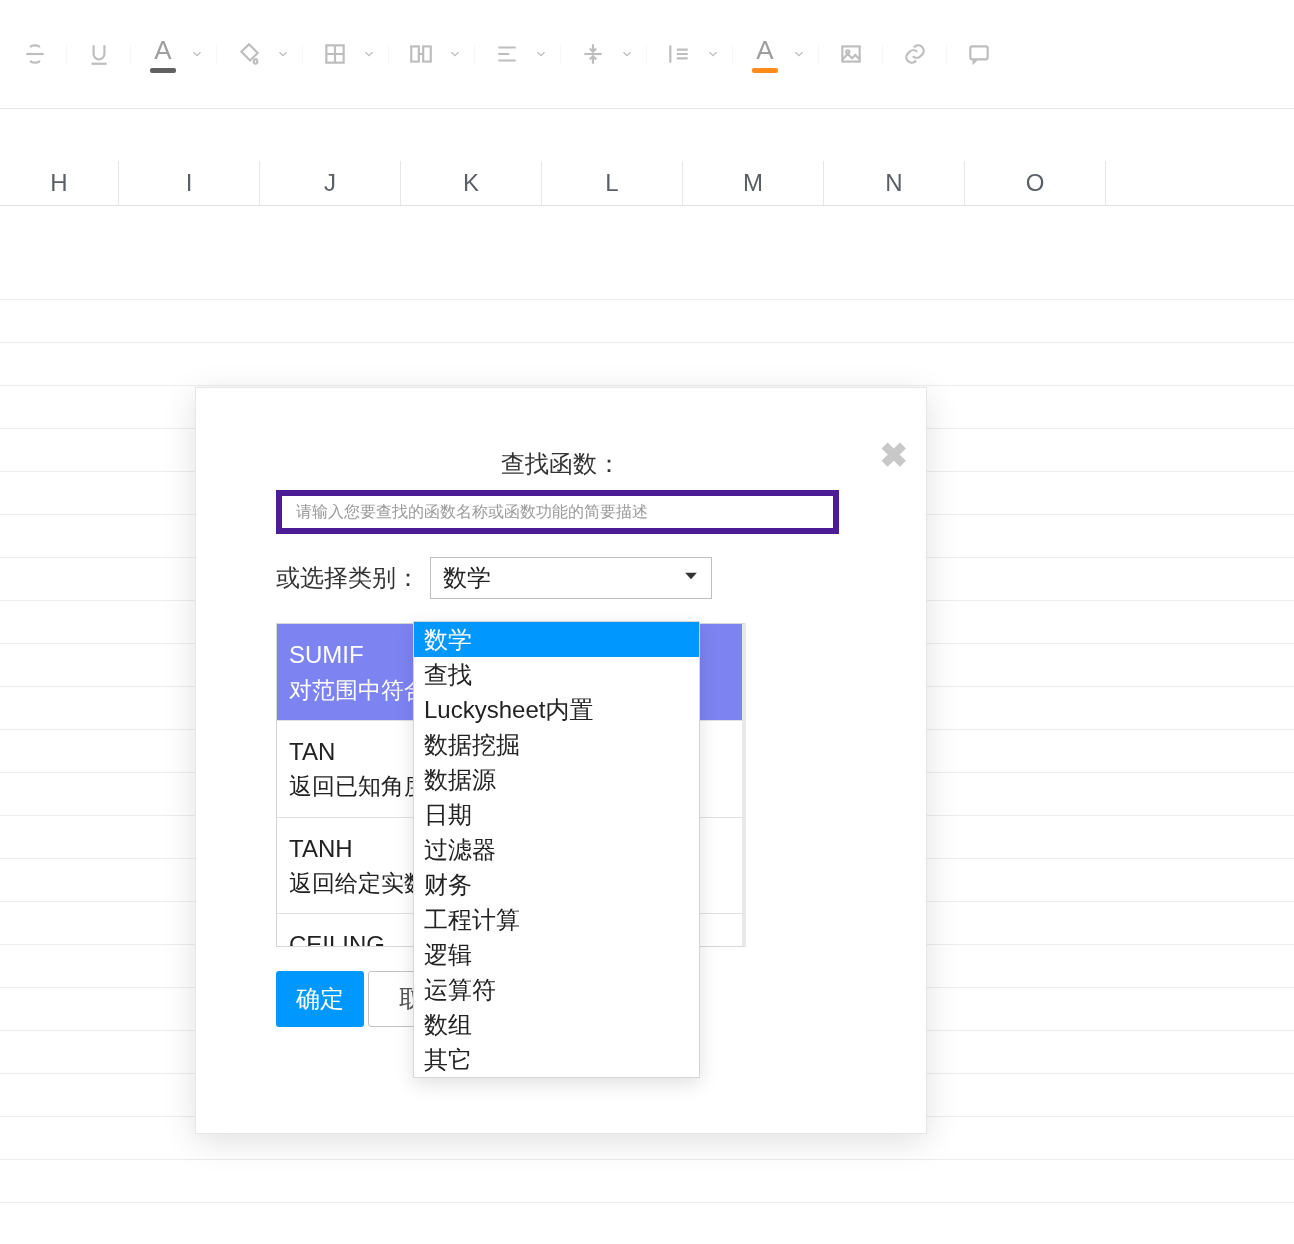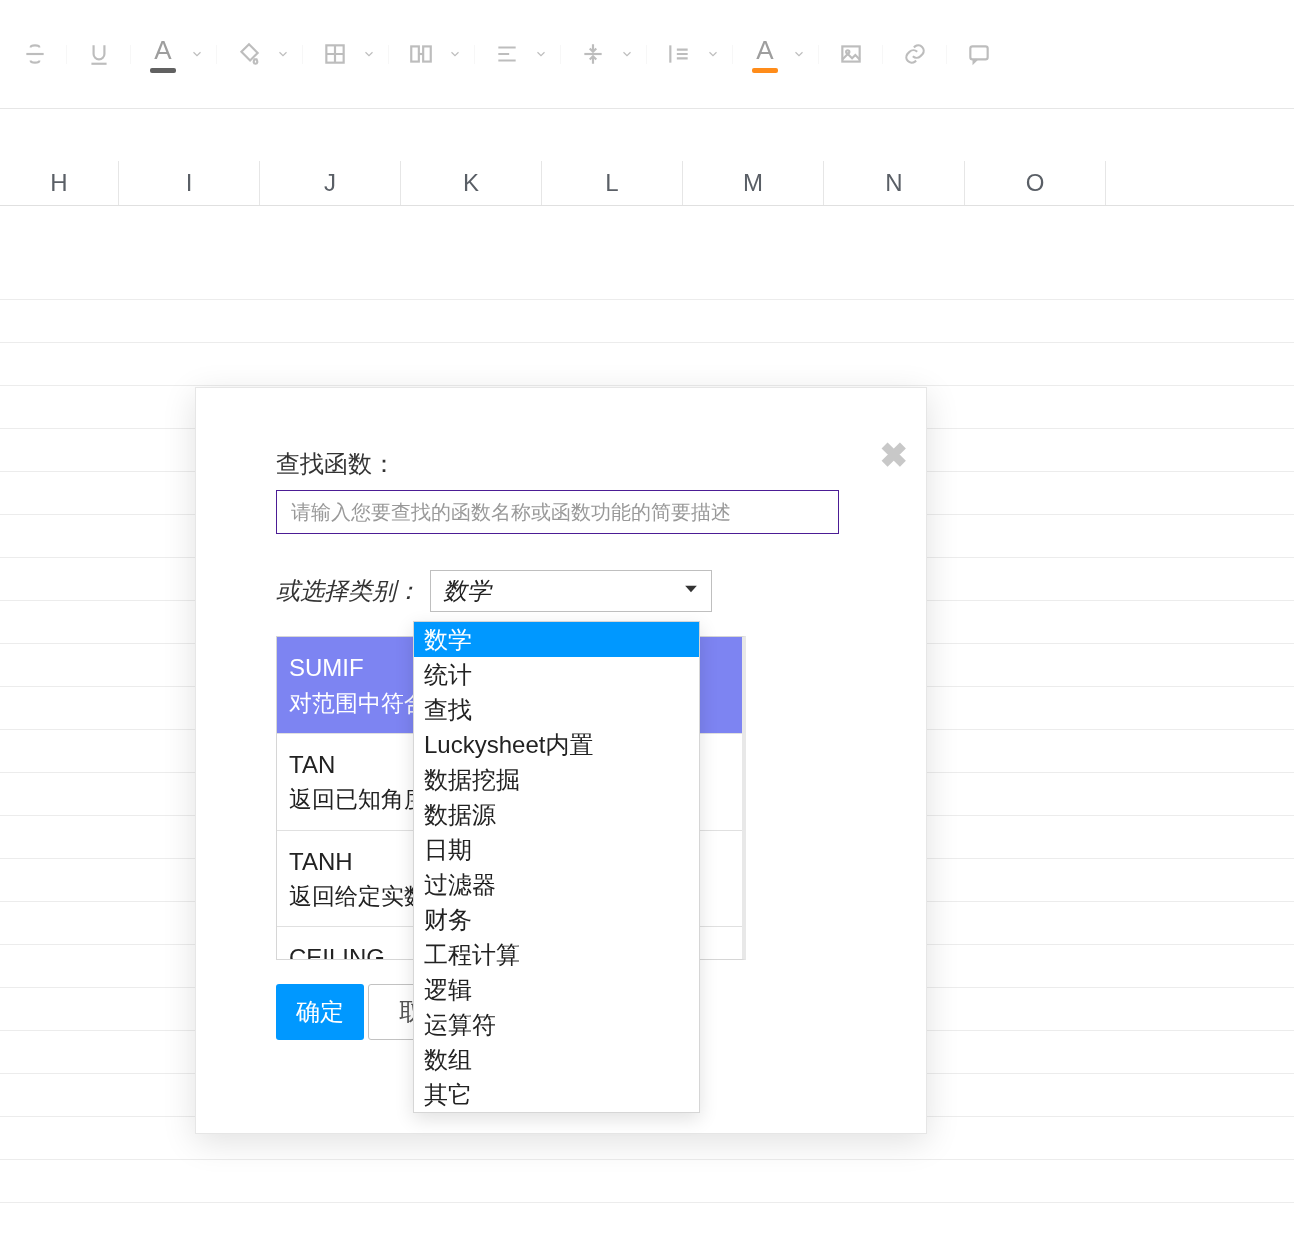--- a/index.html
+++ b/index.html
@@ -17,23 +17,23 @@
 
 .grid-area{position:relative;height:1136px;}
 .col-headers{height:44px;display:flex;border-bottom:1px solid #e0e0e0;background:#fff;margin-top:52px;}
 .col-header{width:140px;flex:0 0 140px;display:flex;align-items:center;justify-content:center;font-size:24px;color:#5a5f66;border-right:1px solid #e6e6e6;}
 .col-header:first-child{width:118px;flex:0 0 118px;}
 .rows{position:absolute;top:96px;left:0;right:0;bottom:0;}
 .row-line{height:42px;border-bottom:1px solid #ececec;}
 
 .modal{position:absolute;left:195px;top:226px;width:732px;height:747px;background:#fff;border:1px solid #e6e6e6;box-shadow:0 8px 32px rgba(0,0,0,0.12);padding:60px 80px 40px 80px;box-sizing:border-box;}
 .close-x{position:absolute;right:18px;top:50px;color:#c8c8c8;font-size:34px;cursor:pointer;font-weight:bold;line-height:1;}
-.label{font-size:24px;color:#333;margin-bottom:10px;}
-.search-input{width:563px;height:44px;border:1px solid #4c1d95;font-size:20px;padding:0 14px;color:#999;display:flex;align-items:center;box-sizing:border-box;margin-bottom:36px;}
-.row-cat{display:flex;align-items:center;gap:10px;margin-bottom:24px;font-style:italic;}
+.label{font-size:24px;color:#333;margin-bottom:10px;text-align:center;}
+.search-input{width:563px;height:44px;border:6px solid #4c1d95;font-size:16px;padding:0 14px;color:#999;display:flex;align-items:center;box-sizing:border-box;margin-bottom:23px;}
+.row-cat{display:flex;align-items:center;gap:10px;margin-bottom:24px;}
 .row-cat .label{margin-bottom:0;}
 .select-box{position:relative;width:282px;height:42px;border:1px solid #bfbfbf;display:flex;align-items:center;padding:0 12px;font-size:24px;box-sizing:border-box;cursor:pointer;background:#fff;}
 .select-box .chev{position:absolute;right:10px;top:50%;transform:translateY(-50%);}
 .func-list{border:1px solid #d6d6d6;border-right:4px solid #e8e8e8;width:470px;height:324px;overflow:hidden;box-sizing:border-box;margin-top:16px;}
 .func-item{padding:14px 12px;border-bottom:1px solid #e0e0e0;font-size:24px;line-height:1.4;}
 .func-item.selected{background:#7d84f2;color:#fff;}
 .func-item .nm{font-weight:400;margin-bottom:2px;}
 .func-item .ds{font-size:23px;}
 .btn-row{display:flex;gap:4px;margin-top:24px;}
 .btn{height:56px;min-width:86px;display:flex;align-items:center;justify-content:center;font-size:24px;padding:0 20px;cursor:pointer;border:none;border-radius:3px;box-sizing:border-box;}
@@ -273,21 +273,20 @@
       </div>
 
     <div class="btn-row">
       <button class="btn primary">确定</button>
       <button class="btn secondary">取</button>
     </div>
   </div>
 
   <div class="dropdown" id="catDropdown">
       <div class="dd-item active">数学</div>
-      <div class="dd-item">统计</div>
       <div class="dd-item">查找</div>
       <div class="dd-item">Luckysheet内置</div>
       <div class="dd-item">数据挖掘</div>
       <div class="dd-item">数据源</div>
       <div class="dd-item">日期</div>
       <div class="dd-item">过滤器</div>
       <div class="dd-item">财务</div>
       <div class="dd-item">工程计算</div>
       <div class="dd-item">逻辑</div>
       <div class="dd-item">运算符</div>

